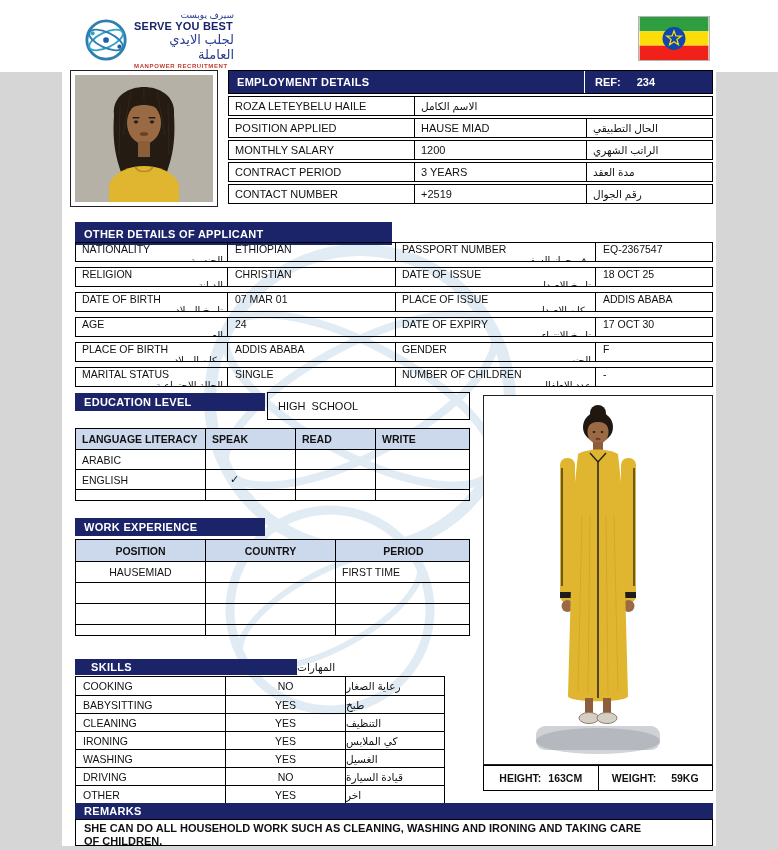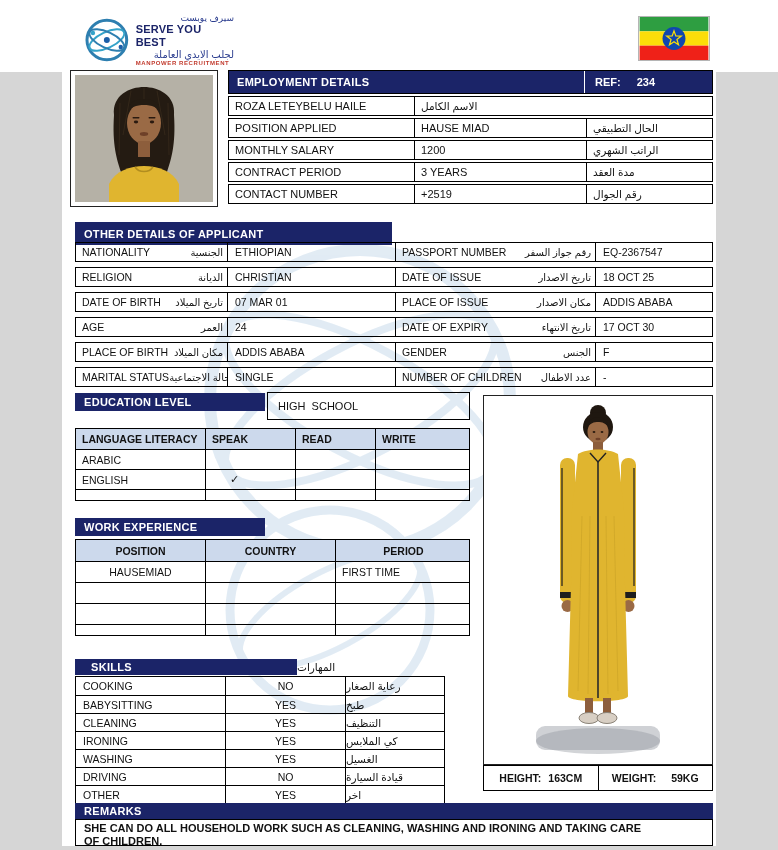--- a/index.html
+++ b/index.html
@@ -13,21 +13,21 @@
   .abs { position:absolute; }
   .page { left:62px; top:0; width:654px; height:846px; background:#fff; }
   .topband { left:0; top:0; width:778px; height:72px; background:#fff; }
   .wm { pointer-events:none; }
 
   
   .logo { left:84px; top:11px; width:150px; height:58px; display:flex; align-items:center; gap:6px; }
   .logo-text { display:flex; flex-direction:column; line-height:1.15; }
   .l-ar  { font-size:9px;  color:#2b3d8f; direction:rtl; }
   .l-en  { font-size:11px; font-weight:700; color:#1b2468; letter-spacing:.2px; }
-  .l-ar2 { font-size:10px; color:#2b3d8f; direction:rtl; }
+  .l-ar2 { font-size:13px; color:#2b3d8f; direction:rtl; }
   .l-tag { font-size:6px; color:#c23b2e; letter-spacing:.6px; font-weight:700; }
   .flag { left:638px; top:16px; width:72px; height:45px; border:1px solid #b5b5b5; }
 
   
   .photo1 { left:70px; top:70px; width:148px; height:137px; border:1px solid #222; background:#fff; padding:4px; }
   .photo1 svg { display:block; width:100%; height:100%; }
 
   
   .emp { left:228px; top:70px; width:485px; }
   .emp-header { height:24px; background:#1b2468; color:#fff; font-size:11px; font-weight:700;
@@ -40,21 +40,21 @@
   .emp-row .c3 { justify-content:flex-end; font-size:10.5px; direction:rtl; }
 
   
   .bar { background:#1b2468; color:#fff; font-weight:700; font-size:11px;
          display:flex; align-items:center; padding:0 9px; letter-spacing:.3px; }
 
   
   .od-bar { left:75px; top:222px; width:317px; height:23px; }
   .od-row { display:grid; grid-template-columns:152px 168px 200px 118px; height:20px; margin-bottom:5px; border:1px solid #000; }
   .od { left:75px; top:242px; width:638px; }
-  .od-row > div { display:flex; align-items:center; font-size:10.5px; overflow:hidden; white-space:nowrap; }
+  .od-row > div { display:flex; font-size:10.5px; overflow:hidden; white-space:nowrap;flex-direction:column; }
   .od-lab { justify-content:space-between; padding:0 4px 0 6px; border-right:1px solid #000; }
   .od-lab .ar { direction:rtl; font-size:10px; }
   .od-val { padding:0 7px; border-right:1px solid #000; font-size:11px; }
   .od-row > div:last-child { border-right:none; }
 
   
   .edu-bar { left:75px; top:393px; width:190px; height:18px; }
   .edu-val { left:267px; top:392px; width:203px; height:28px; border:1px solid #000;
              display:flex; align-items:center; padding-left:10px; font-size:11px; white-space:pre; }
 

